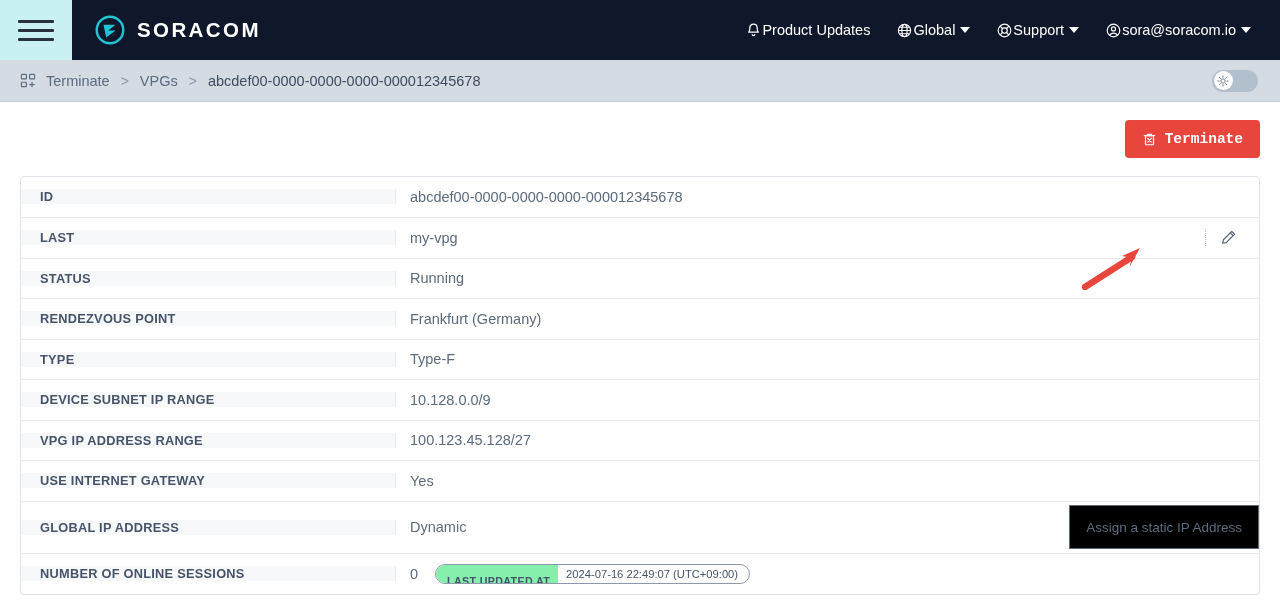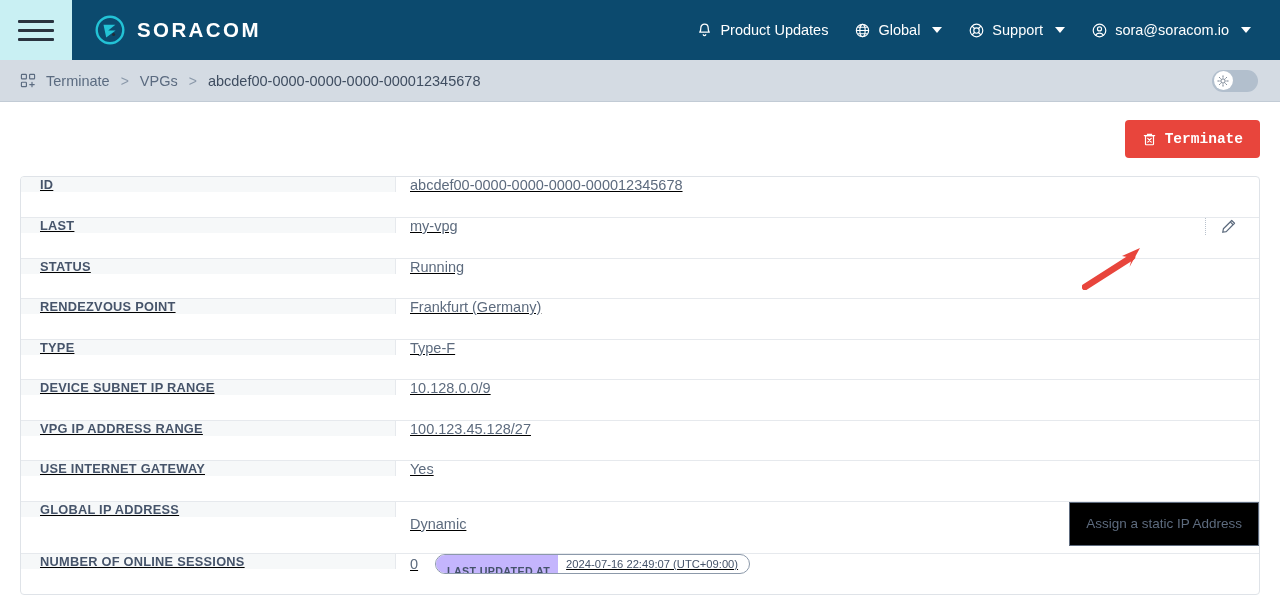--- a/index.html
+++ b/index.html
@@ -7,21 +7,21 @@
     width: 1280px; height: 600px;
     background: #ffffff;
     font-family: "Liberation Sans", sans-serif;
     overflow: hidden;
   }
 
   
   .topbar {
     position: relative;
     height: 60px;
-    background: #0c4a6e;
+    background: #0f172a;
     display: flex;
     align-items: center;
   }
   .hamburger {
     width: 72px; height: 60px;
     background: #c9f0f3;
     display: flex; flex-direction: column;
     align-items: center; justify-content: center;
     gap: 6px;
     cursor: pointer;
@@ -49,21 +49,20 @@
 
   .nav-right {
     margin-left: auto;
     display: flex;
     align-items: center;
     height: 60px;
     padding-right: 16px;
   }
   .nav-item {
     display: flex; align-items: center;
-    gap: 7px;
     color: #ffffff;
     font-size: 14.5px;
     padding: 0 13px;
     height: 60px;
     cursor: pointer;
     white-space: nowrap;
   }
   .nav-item .ic { display: flex; align-items: center; }
   .caret {
     width: 0; height: 0;
@@ -151,24 +150,23 @@
 
   
   .dtable {
     border: 1px solid #dfe3e8;
     border-radius: 4px;
     overflow: hidden;
     background: #ffffff;
   }
   .drow {
     display: flex;
-    align-items: flex-start;
+    align-items: center;
     min-height: 40.5px;
     border-bottom: 1px solid #e6e9ed;
-    text-decoration: underline;
   }
   .drow:last-child { border-bottom: none; }
   .dlabel {
     width: 375px;
     flex: none;
     background: #f6f8f9;
     border-right: 1px solid #e6e9ed;
     display: flex; align-items: center;
     padding: 0 0 0 19px;
     color: #46546a;
@@ -218,21 +216,21 @@
     display: inline-flex;
     align-items: stretch;
     border: 1px solid #8c99aa;
     border-radius: 11px;
     overflow: hidden;
     height: 20px;
     margin-left: 17px;
     background: #ffffff;
   }
   .pill-label {
-    background: #c4b5fd;
+    background: #86efac;
     color: #44526a;
     font-size: 10.7px;
     font-weight: 700;
     letter-spacing: 0.35px;
     display: flex; align-items: center;
     padding: 14px 8px 0 11px;
   }
   .pill-value {
     color: #46546a;
     font-size: 11.2px;

